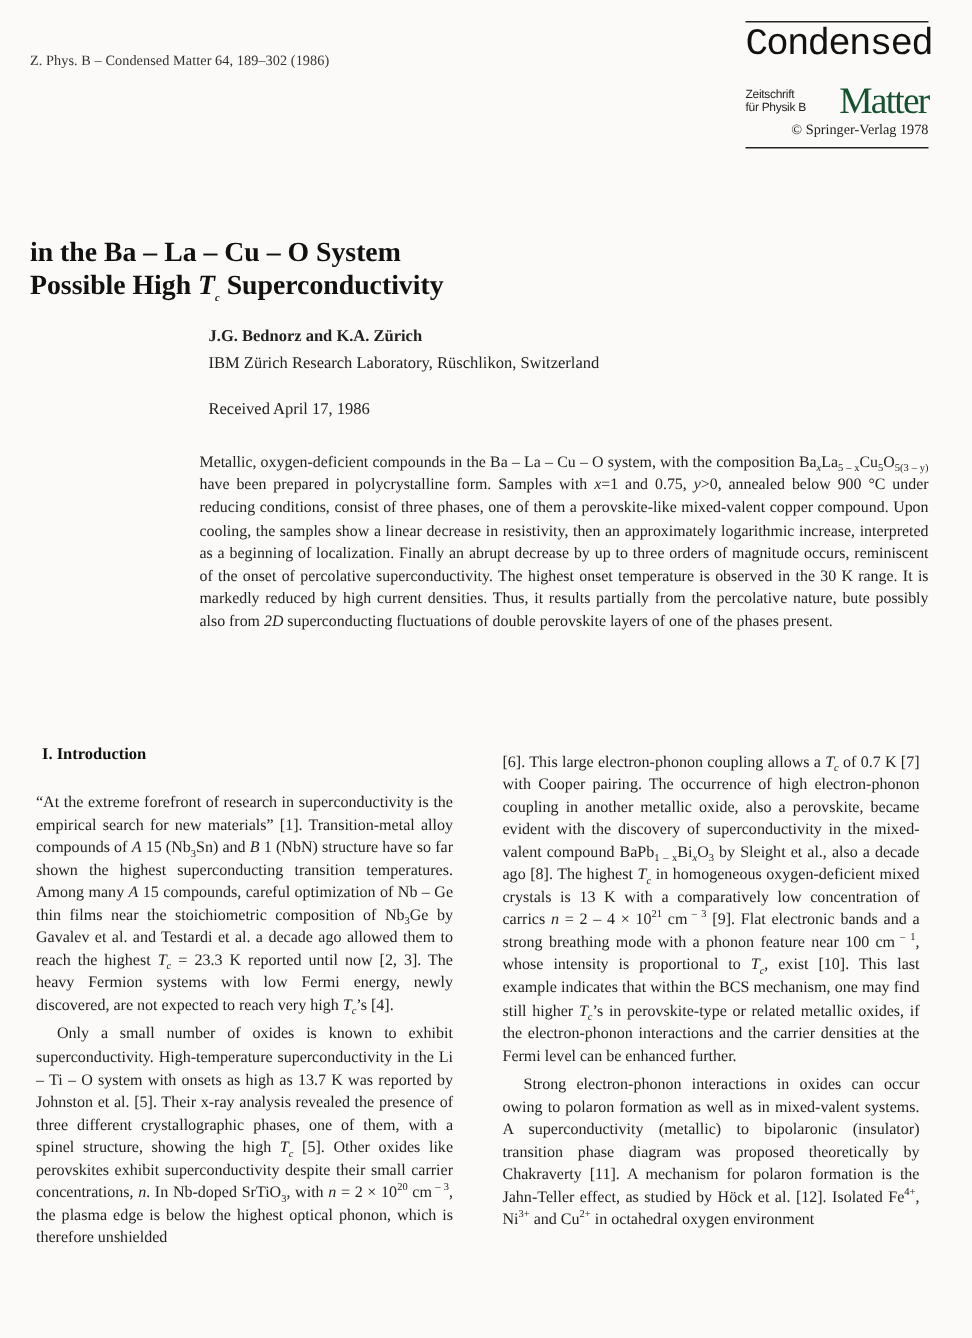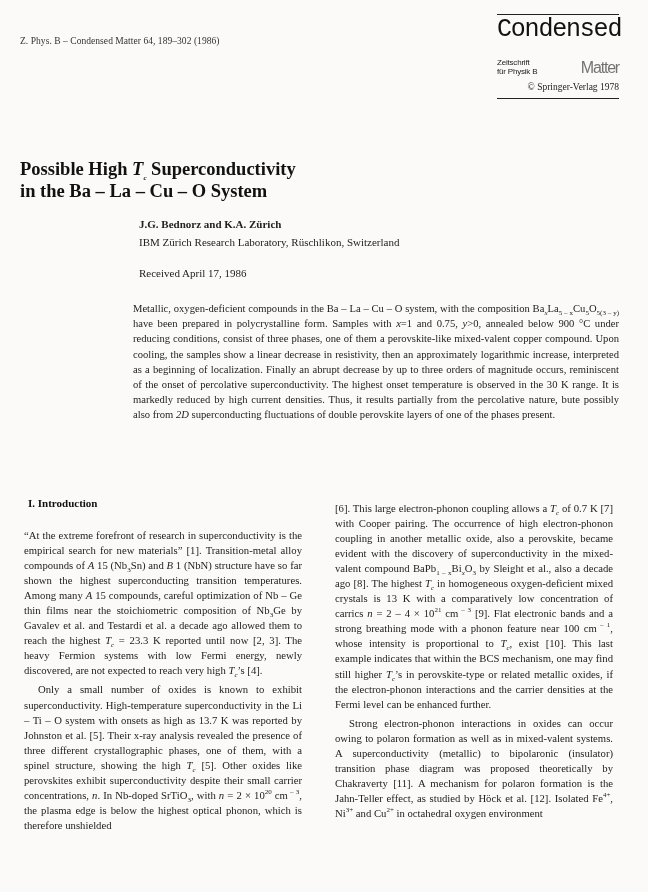--- a/index.html
+++ b/index.html
@@ -8,21 +8,21 @@
     background:#fbfaf8; color:#1d1d1d;
     font-family:"Liberation Serif","DejaVu Serif",serif;
   }
   .abs { position:absolute; }
   .citation { left:20px; top:36px; font-size:9.5px; color:#333; letter-spacing:0.05px; }
   .logo { left:497px; top:14px; width:122px; }
   .logo .rule { height:1px; background:#222; width:122px; }
   .logo .cond { font-family:Liberation Mono, monospace; font-size:25px; line-height:22px; letter-spacing:-1.2px; text-align:right; color:#111; margin-top:4px; }
   .logo .row2 { display:flex; justify-content:space-between; align-items:flex-end; margin-top:16px; }
   .logo .zeit { font-family:"Liberation Sans","DejaVu Sans",sans-serif; font-size:8px; line-height:8.5px; color:#222; padding-bottom:3px; letter-spacing:-0.2px; }
-  .logo .matter { font-family:Liberation Sans, sans-serif; font-size:16px; line-height:22px; letter-spacing:-1.2px; color:#737373; }
+  .logo .matter { font-family:Liberation Serif, serif; font-size:25px; line-height:22px; letter-spacing:-1.2px; color:#14532d; }
   .logo .copy { font-size:9.5px; text-align:right; margin:3px 0 6px 0; color:#222; }
   .title { left:20px; top:158px; font-size:18.5px; font-weight:bold; line-height:22px; color:#111; }
   .authors { left:139px; top:218px; font-size:11px; font-weight:bold; color:#222; }
   .affil { left:139px; top:236px; font-size:11px; color:#222; }
   .received { left:139px; top:267px; font-size:11px; color:#222; }
   .abstract { left:133px; top:301px; width:486px; font-size:10.6px; line-height:15.2px; text-align:justify; color:#222; }
   .col { font-size:10.7px; line-height:15.05px; text-align:justify; color:#222; width:286px; }
   .col-left { left:20px; top:524px; }
   .col-right { left:331px; top:497px; }
   .section-head { left:28px; top:497px; font-size:11px; font-weight:bold; color:#111; }
@@ -44,22 +44,22 @@
       <div>Zeitschrift</div>
       <div>für Physik B</div>
     </div>
     <div class="matter">Matter</div>
   </div>
   <div class="copy">© Springer-Verlag 1978</div>
   <div class="rule"></div>
 </div>
 
 <div class="abs title">
+  <div>in the Ba – La – Cu – O System</div>
   <div><span>Possible High </span><i>T</i><sub><i>c</i></sub><span> Superconductivity</span></div>
-  <div>in the Ba – La – Cu – O System</div>
 </div>
 
 <div class="abs authors">J.G. Bednorz and K.A. Zürich</div>
 <div class="abs affil">IBM Zürich Research Laboratory, Rüschlikon, Switzerland</div>
 <div class="abs received">Received April 17, 1986</div>
 
 <div class="abs abstract"><span>Metallic, oxygen-deficient compounds in the Ba – La – Cu – O system, with the composition Ba</span><sub><i>x</i></sub><span>La</span><sub>5 – x</sub><span>Cu</span><sub>5</sub><span>O</span><sub>5(3 – y)</sub><span> have been prepared in polycrystalline form. Samples with </span><i>x</i><span>=1 and 0.75, </span><i>y</i><span>&gt;0, annealed below 900 °C under reducing conditions, consist of three phases, one of them a perovskite-like mixed-valent copper compound. Upon cooling, the samples show a linear decrease in resistivity, then an approximately logarithmic increase, interpreted as a beginning of localization. Finally an abrupt decrease by up to three orders of magnitude occurs, reminiscent of the onset of percolative superconductivity. The highest onset temperature is observed in the 30 K range. It is markedly reduced by high current densities. Thus, it results partially from the percolative nature, bute possibly also from </span><i>2D</i><span> superconducting fluctuations of double perovskite layers of one of the phases present.</span></div>
 
 <div class="abs section-head">I. Introduction</div>
 

